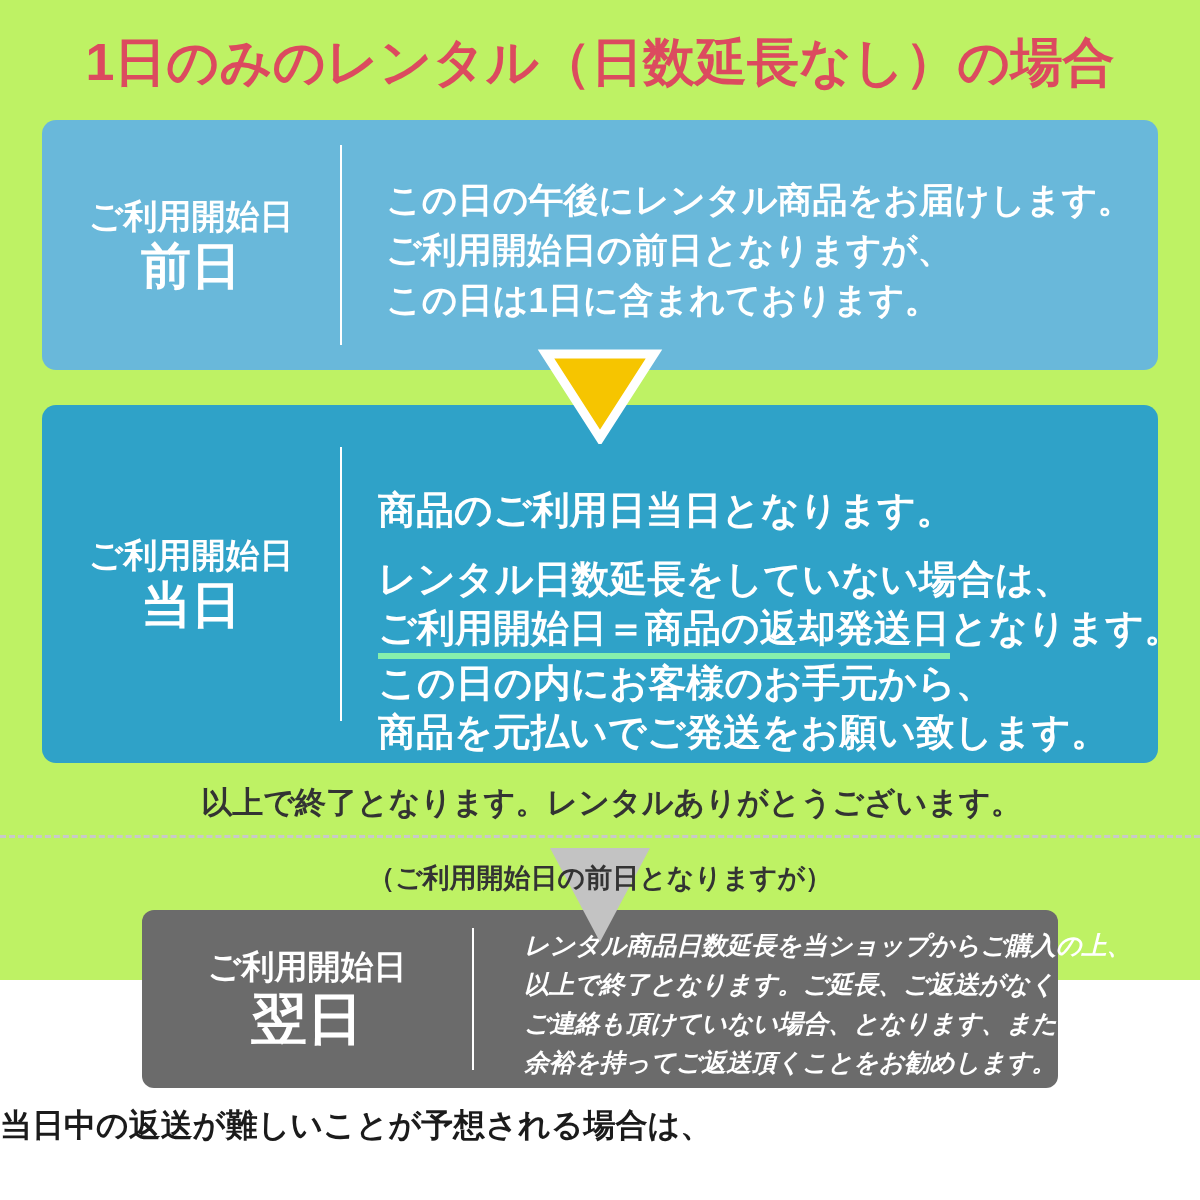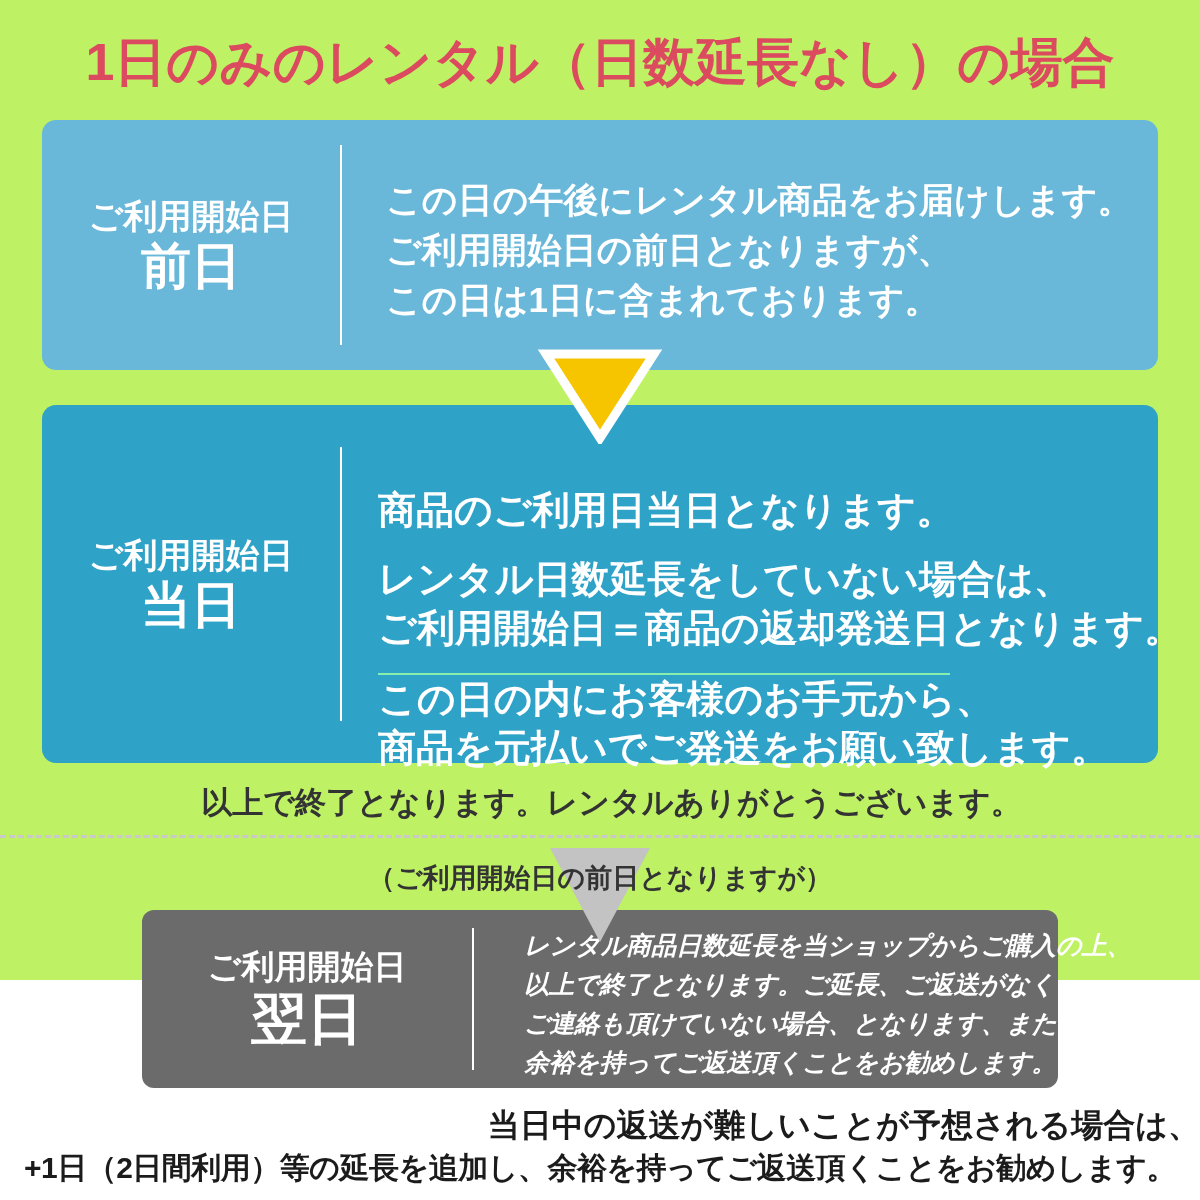--- a/index.html
+++ b/index.html
@@ -39,21 +39,21 @@
   .col-right {
     position:absolute; color:#fff; font-weight:bold; white-space:nowrap;
   }
   .box-day-before .col-right { left:344px; top:55px; font-size:35px; line-height:50px; }
   .box-same-day  .col-right { left:336px; top:33px; font-size:38px; line-height:49px;margin-top:48px; }
   .box-next-day  .col-right { left:382px; top:16px; font-size:25px; line-height:39px;font-style:italic; }
 
   .line-spacer { height:20px; }
 
   .u-line {
-    border-bottom:2px solid #86efac; padding-bottom:20px; display:inline-block; line-height:1.25;text-align:center;
+    border-bottom:6px solid #86efac; padding-bottom:0; display:inline-block; line-height:1.25;text-align:center;
   }
 
   .arrow-yellow { position:absolute; left:532px; top:344px; z-index:5; }
   .arrow-gray   { position:absolute; left:546px; top:846px; z-index:2; }
 
   .closing-text {
     position:absolute; top:782px; left:0; width:1200px; text-align:center;
     font-size:31px; font-weight:bold; color:#333; white-space:nowrap;padding-left:23px;
   }
   .dashed-divider {
@@ -62,21 +62,21 @@
   }
   .late-note {
     position:absolute; top:860px; left:0; width:1200px; text-align:center;
     font-size:27px; font-weight:bold; color:#333; z-index:3; white-space:nowrap;
   }
   .box-next-day .label-small { font-size:33px; }
   .box-next-day .label-large { font-size:56px; }
   .box-next-day .col-left { width:330px; }
 
   .footer-line1 {
-    position:absolute; top:1104px; left:0; width:1200px; text-align:right;
+    position:absolute; top:1104px; left:0; width:1200px; text-align:left;
     font-size:32px; font-weight:bold; color:#1b1b1b; white-space:nowrap;
   }
   .footer-line2 {
     position:absolute; top:1148px; left:0; width:1200px; text-align:center;
     font-size:30px; font-weight:bold; color:#1b1b1b; letter-spacing:-0.5px; white-space:nowrap;
   }
 </style>
 </head>
 <body>
 
@@ -135,15 +135,14 @@
     <div class="v-divider"></div>
     <div class="col-right">
       <div>レンタル商品日数延長を当ショップからご購入の上、</div>
       <div>以上で終了となります。ご延長、ご返送がなく、</div>
       <div>ご連絡も頂けていない場合、となります、または</div>
       <div>余裕を持ってご返送頂くことをお勧めします。</div>
     </div>
   </div>
 
   <div class="footer-line1">当日中の返送が難しいことが予想される場合は、</div>
-  <div class="footer-line2">+1日（2日間利用）等の延長を追加し、余裕を持ってご返送頂くことをお勧めします。</div>
 
 </div>
 
 </body></html>

